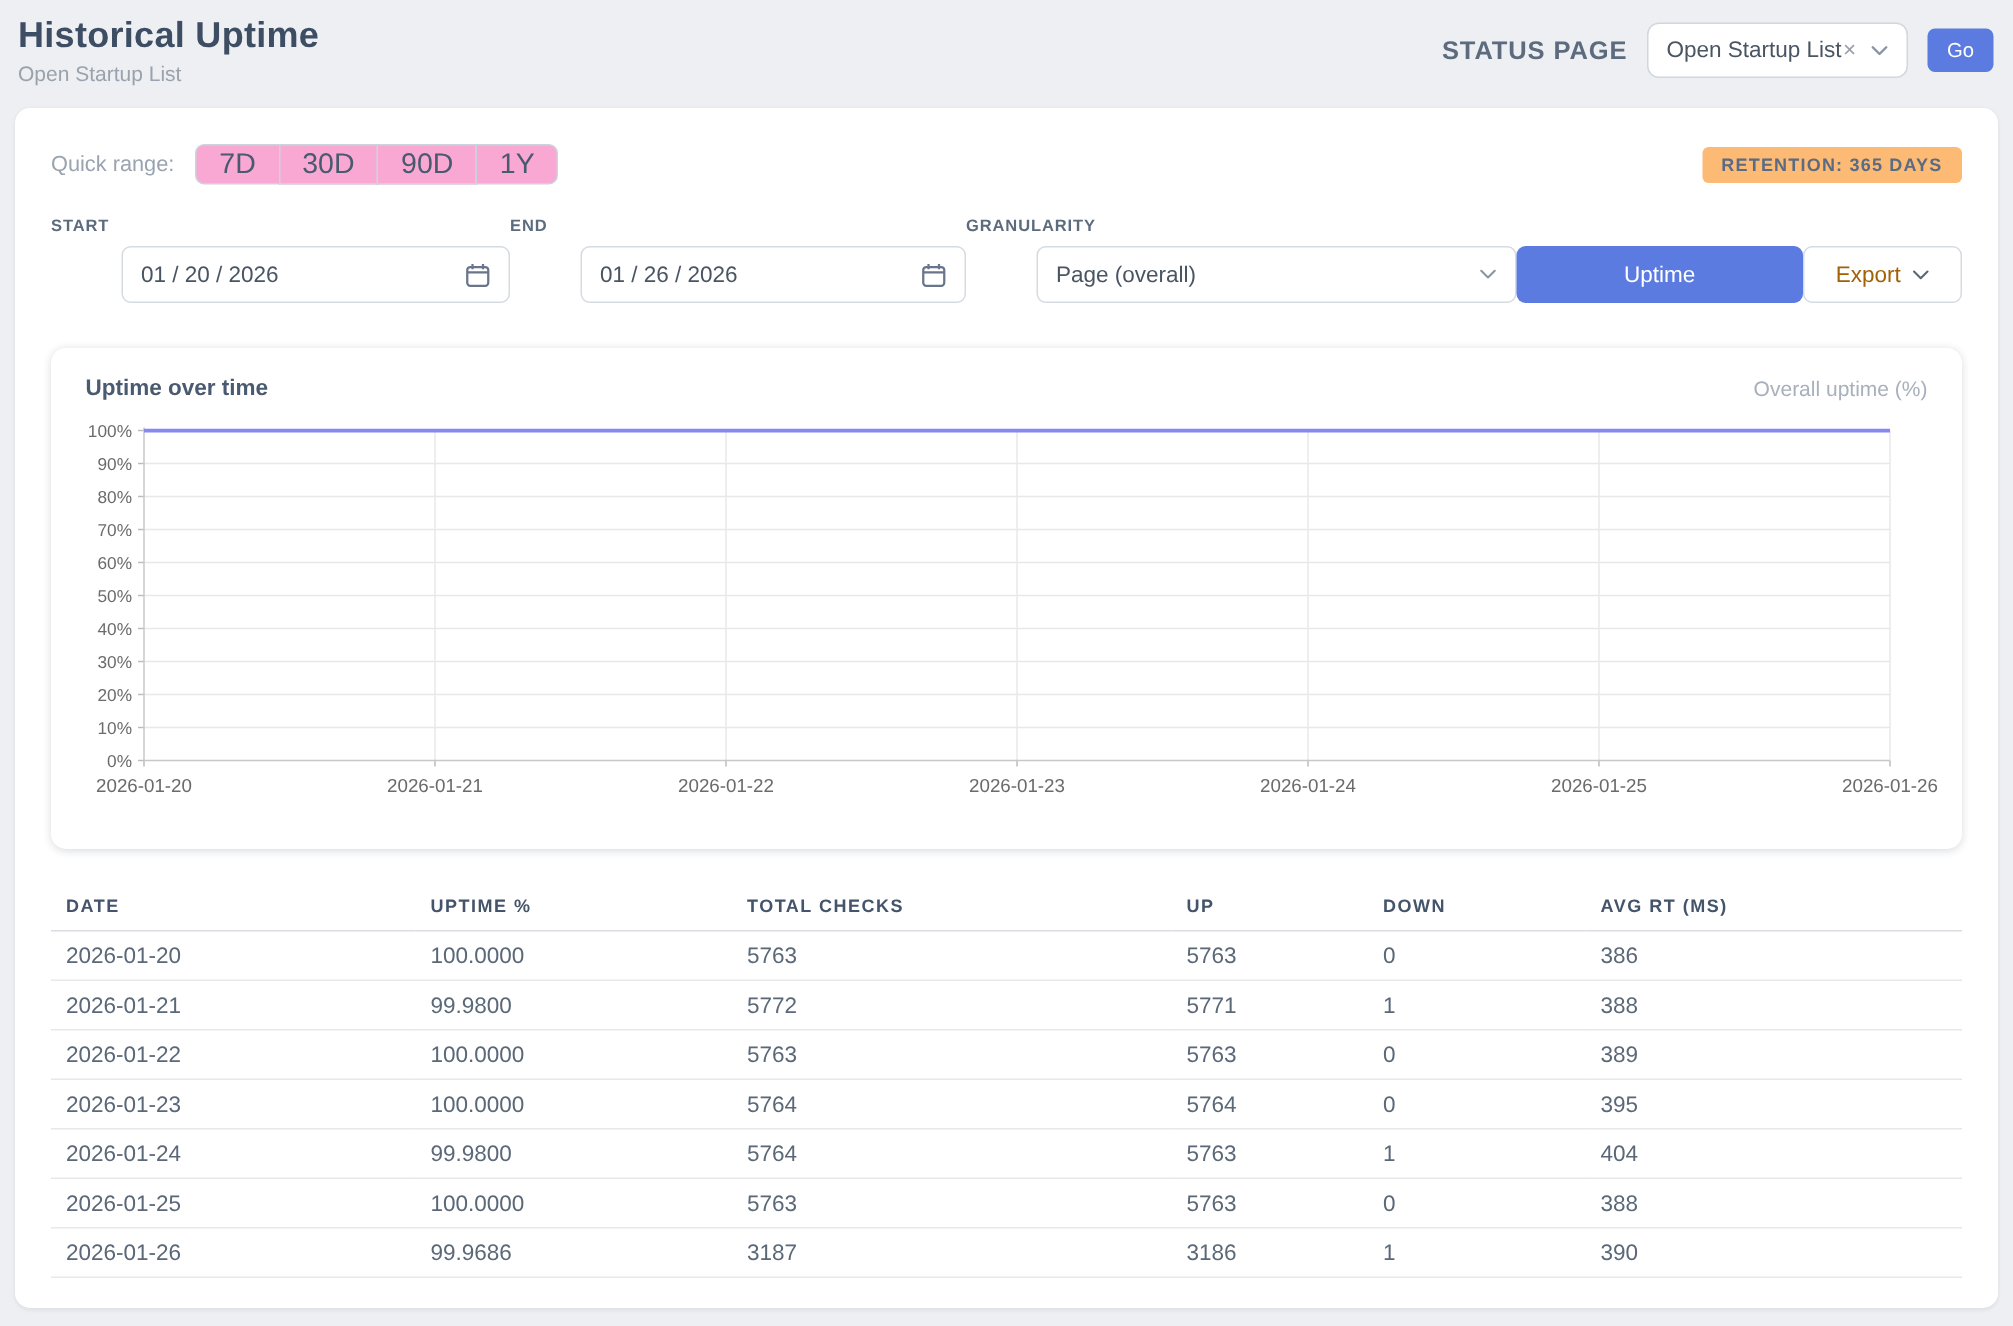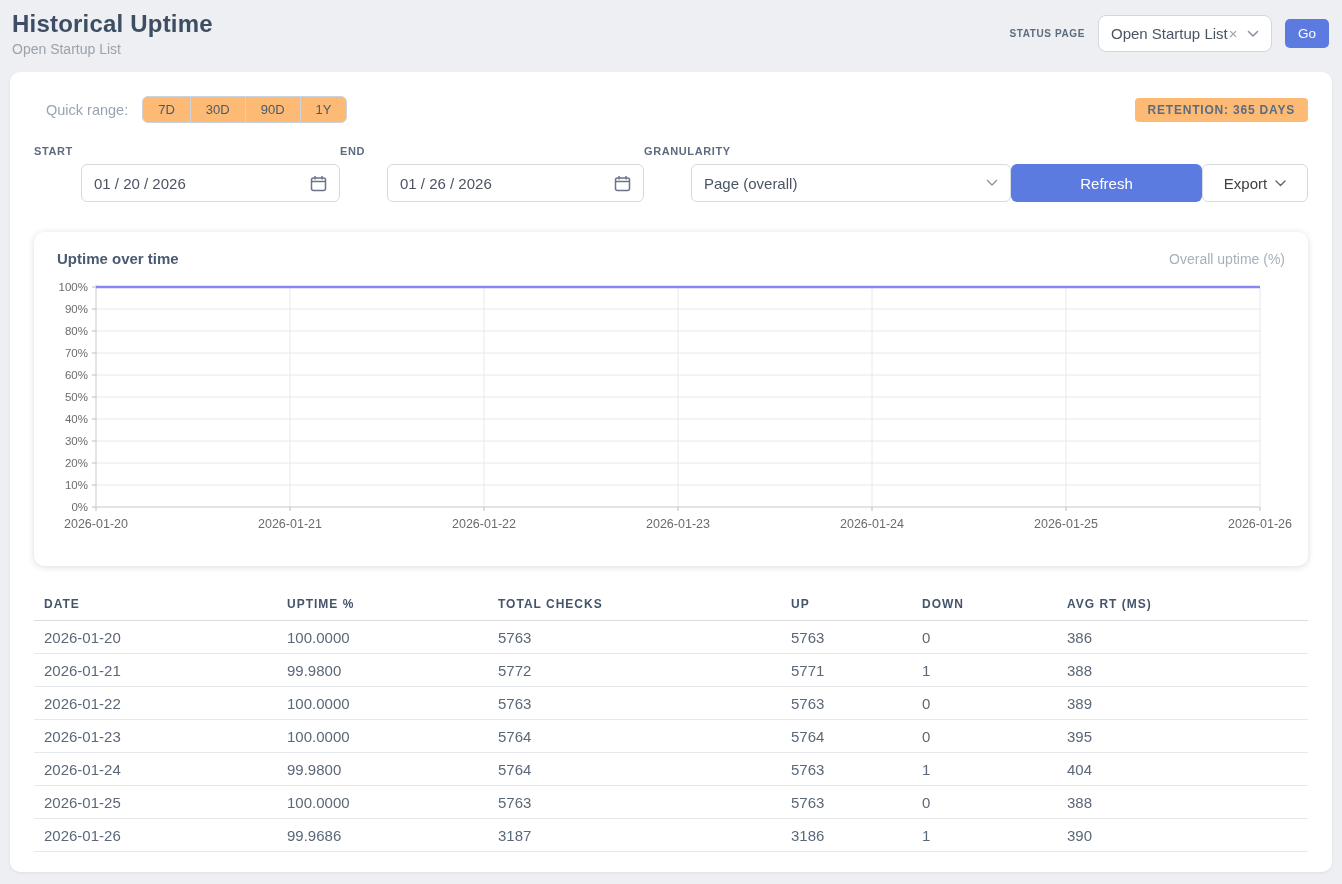--- a/index.html
+++ b/index.html
@@ -3,56 +3,56 @@
 <meta charset="utf-8">
 <style>
   * { margin:0; padding:0; box-sizing:border-box; }
   html,body { width:1342px; height:884px; background:#edeff2; font-family:"Liberation Sans", sans-serif; overflow:hidden; }
 
   
   .top-header { position:relative; padding:10px 12px 0 12px; height:72px; }
   .page-title { font-size:24px; font-weight:700; color:#3d4d63; letter-spacing:.2px; }
   .page-subtitle { font-size:14px; color:#9aa3ad; margin-top:3px; }
   .header-right { position:absolute; right:13px; top:15px; display:flex; align-items:center; gap:13px; }
-  .status-page-label { font-size:10px; font-weight:700; letter-spacing:.6px; color:#5d6b7e;text-align:right; }
+  .status-page-label { font-size:17px; font-weight:700; letter-spacing:.6px; color:#5d6b7e;text-align:right; }
   .page-select { display:flex; align-items:center; height:37px; min-width:174px; background:#fff;
                  border:1px solid #d2d7de; border-radius:8px; padding:0 10px 0 12px; cursor:pointer; }
   .page-select .sel-text { font-size:15px; color:#4a5563; }
   .page-select .clear-x { font-size:15px; color:#98a1ad; margin-left:1px; cursor:pointer; }
   .page-select .chev { margin-left:10px; }
   .go-btn { height:29px; padding:4px 13px; background:#5b7be0; color:#fff; font-size:13.5px;
             border:none; border-radius:5px; cursor:pointer; }
 
   
   .main-card { margin:0 10px; background:#fff; border-radius:10px; box-shadow:0 1px 3px rgba(20,30,50,.08);
                padding:24px 24px 20px 24px; height:800px; }
 
   
-  .qr-row { display:flex; align-items:center;margin-left:12px; }
+  .qr-row { display:flex; align-items:center; }
   .qr-label { font-size:14.5px; color:#9aa4b0; margin-right:14px; }
   .qr-group { display:flex; }
-  .qr-btn { border:1px solid #ccd3dc; background:#fdba74; height:27px; padding:0 15px; font-size:13px;
+  .qr-btn { border:1px solid #ccd3dc; background:#f9a8d4; height:27px; padding:0 15px; font-size:19px;
             color:#4a5a6e; margin-left:-1px; cursor:pointer; font-family:inherit; }
   .qr-btn:first-child { border-radius:6px 0 0 6px; margin-left:0; }
   .qr-btn:last-child { border-radius:0 6px 6px 0; }
   .retention-badge { margin-left:auto; background:#fdba74; color:#5a6b83; font-size:12px; font-weight:700;
                      letter-spacing:.8px; padding:5px 13px; border-radius:4px; }
 
   
   .filters-row { display:flex; margin-top:22px; align-items:flex-end; }
   .field { display:flex; flex-direction:column; }
   .field-label { font-size:11px; font-weight:700; letter-spacing:.6px; color:#5d6b7e; margin-bottom:7px; }
   .input-box { height:38px; border:1px solid #d6dae1; border-radius:6px; background:#fff;
                display:flex; align-items:center; padding:0 12px; font-size:15px; color:#4a5563;margin-left:47px; }
   .w-start { width:306px; } .w-end { width:304px; } .w-gran { flex:1; }
   .input-box .spacer { flex:1; }
   .refresh-btn { width:191px; height:38px; background:#5b7be0; border:none; border-radius:6px;
                  color:#fff; font-size:15px; cursor:pointer; font-family:inherit; }
   .export-btn { width:106px; height:38px; background:#fff; border:1px solid #d6dae1; border-radius:6px;
-                color:#404040; font-size:15px; cursor:pointer; display:flex; align-items:center;
+                color:#a16207; font-size:15px; cursor:pointer; display:flex; align-items:center;
                 justify-content:center; gap:8px; font-family:inherit; }
 
   
   .chart-card { margin-top:30px; background:#fff; border-radius:10px;
                 box-shadow:0 1px 6px rgba(25,35,60,.16); padding:18px 0 12px 0; height:334px; }
   .chart-head { display:flex; align-items:center; padding:0 23px; }
   .chart-title { font-size:15px; font-weight:700; color:#4a5a70; }
   .chart-legend { margin-left:auto; font-size:14px; color:#a8b0bc; }
   .chart-svg-wrap { padding-left:18px; margin-top:12px; }
   .chart-svg text { font-family:"Liberation Sans", sans-serif; fill:#6b6b6b; }
@@ -140,21 +140,21 @@
         <span>Page (overall)</span>
         <span class="spacer"></span>
         <span>
           <svg class="icon-svg" width="12" height="8" viewBox="0 0 12 8">
               <path d="M1.5 1.5 L6 6 L10.5 1.5" fill="none" stroke="#8a93a3" stroke-width="1.4" stroke-linecap="round" stroke-linejoin="round"></path>
             </svg>
         </span>
       </div>
     </div>
 
-    <button class="refresh-btn">Refresh</button>
+    <button class="refresh-btn">Uptime</button>
 
     <button class="export-btn">
       <span>Export</span>
       <span>
         <svg class="icon-svg" width="11" height="7" viewBox="0 0 11 7">
             <path d="M1 1 L5.5 5.5 L10 1" fill="none" stroke="#5a6575" stroke-width="1.4" stroke-linecap="round" stroke-linejoin="round"></path>
           </svg>
       </span>
     </button>
   </div>

